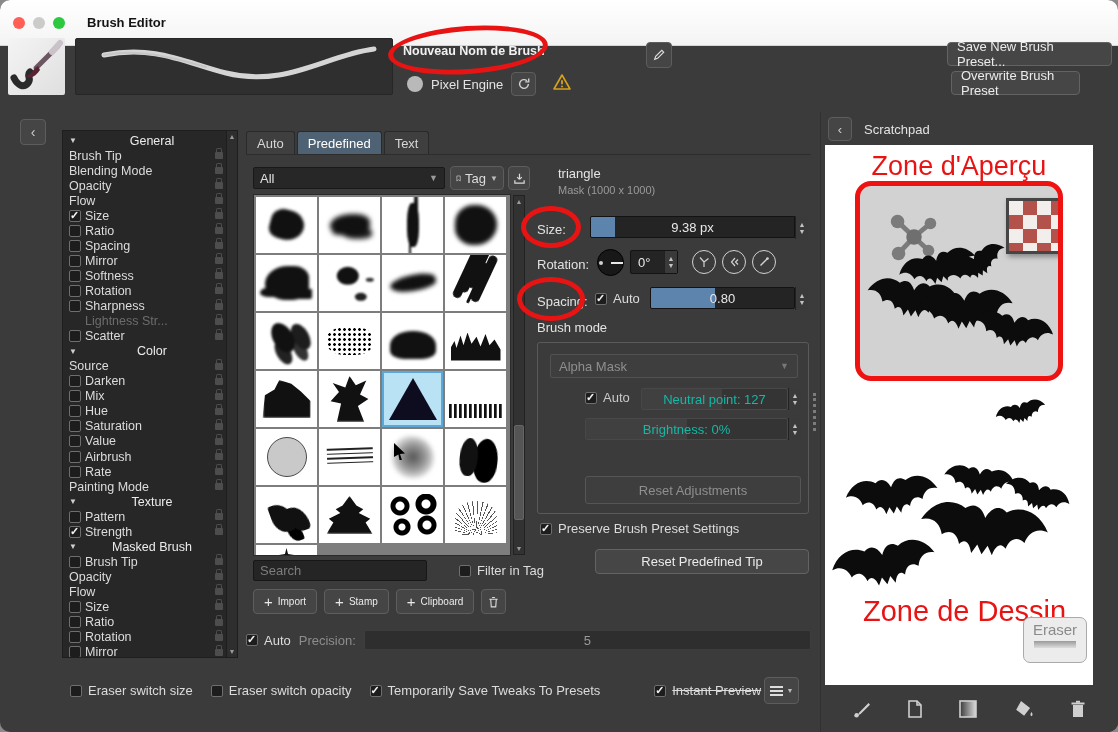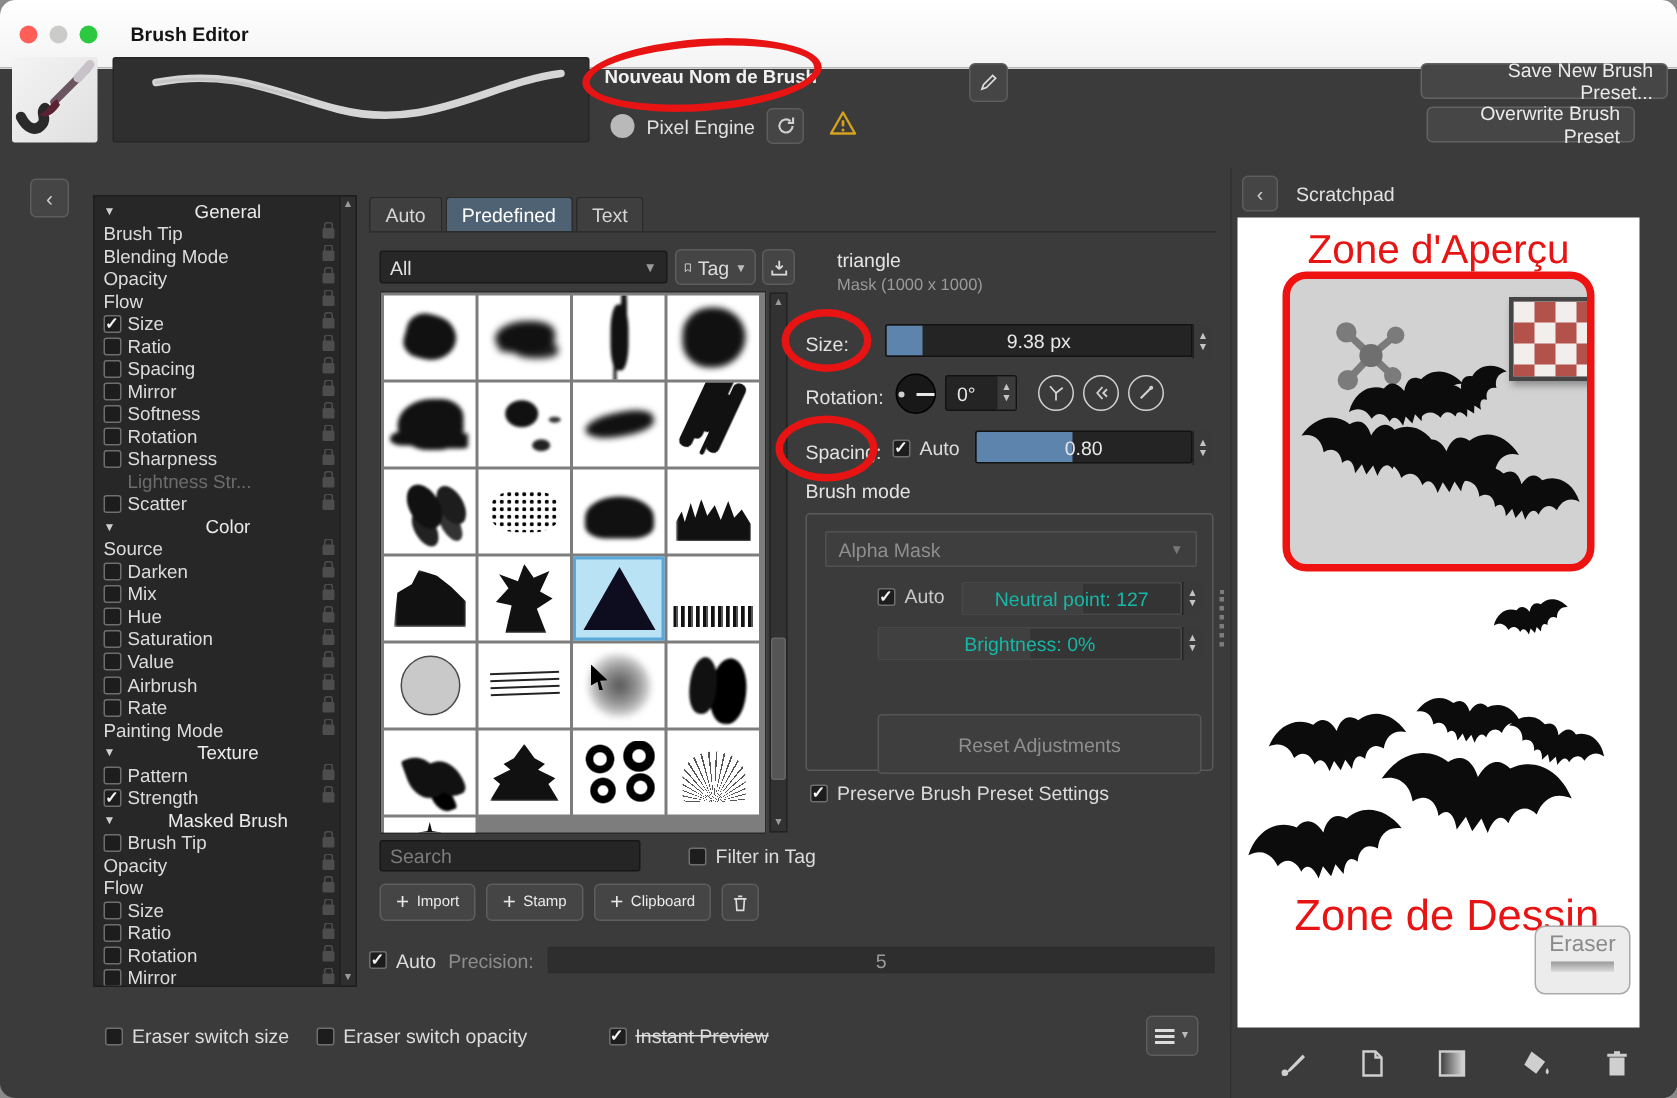--- a/index.html
+++ b/index.html
@@ -18,23 +18,23 @@
   .preset-icon{position:absolute;left:8px;top:38px;width:57px;height:57px;background:linear-gradient(135deg,#f4f4f4,#dfdfdf);border-radius:2px;}
   .stroke-preview{position:absolute;left:75px;top:38px;width:318px;height:57px;background:#2f2f2f;border:1px solid #262626;border-radius:2px;}
   .preset-name{position:absolute;left:403px;top:44px;width:150px;font-weight:bold;font-size:12.5px;color:#f2f2f2;}
   .engine-row{position:absolute;left:407px;top:72px;display:flex;align-items:center;gap:8px;}
   .engine-dot{width:16px;height:16px;border-radius:50%;background:#b9b9b9;}
   .engine-label{color:#e2e2e2;}
   .icon-btn{display:inline-flex;align-items:center;justify-content:center;background:#454545;border:1px solid #5d5d5d;border-radius:4px;}
   .reload-btn{width:25px;height:24px;}
   .warn{position:absolute;left:552px;top:72px;width:20px;height:20px;}
   .edit-btn{position:absolute;left:646px;top:42px;width:26px;height:26px;}
-  .hdr-btn{position:absolute;height:24px;background:#464646;border:1px solid #636363;border-radius:4px;color:#ebebeb;display:flex;align-items:center;justify-content:center;font-size:13px;padding:0 9px;text-align:right;}
+  .hdr-btn{position:absolute;height:24px;background:#464646;border:1px solid #636363;border-radius:4px;color:#ebebeb;display:flex;align-items:center;justify-content:center;font-size:13px;padding:0 9px;}
   .save-new{left:947px;top:42px;width:165px;}
-  .overwrite{left:951px;top:71px;width:139px;}
+  .overwrite{left:951px;top:71px;width:129px;}
 
   
   .collapse-left{position:absolute;left:20px;top:119px;width:26px;height:26px;color:#cfcfcf;font-size:14px;}
   .sidebar{position:absolute;left:62px;top:130px;width:176px;height:528px;background:#272727;border:1px solid #1e1e1e;overflow:hidden;padding:2px 12px 2px 2px;}
   .srow{height:15.05px;display:flex;align-items:center;gap:4px;padding:0 2px 0 4px;font-size:12.5px;color:#dcdcdc;white-space:nowrap;}
   .srow .tri{display:none;font-size:8px;color:#cfcfcf;}
   .srow[data-type="header"] .tri{display:inline;}
   .srow[data-type="header"]{color:#ececec;}
   .srow[data-type="header"] .lbl{flex:1;text-align:center;}
   .srow[data-type="disabled"] .cb{visibility:hidden;}
@@ -134,21 +134,21 @@
   .groupbox{position:absolute;left:537px;top:342px;width:272px;height:172px;border:1px solid #5a5a5a;border-radius:3px;padding-left:20px;}
   .bm-combo{position:absolute;left:12px;top:11px;width:248px;height:24px;background:#3e3e3e;border:1px solid #525252;border-radius:2px;display:flex;align-items:center;padding:0 8px;color:#8f8f8f;}
   .bm-combo .arrow{margin-left:auto;color:#777;font-size:9px;}
   .bm-auto{position:absolute;left:47px;top:47px;display:flex;gap:6px;align-items:center;color:#c9c9c9;}
   .bm-spin{position:absolute;display:flex;height:22px;}
   .bm-spin .slider{flex:1;background:#343434;border-color:#484848;color:#14b8a6;}
   .bm-spin .slider .fill{background:#404040;}
   .np{left:103px;top:45px;width:160px;}
   .br{left:47px;top:75px;width:216px;}
   .ct{left:47px;top:105px;width:216px;}
-  .reset-adj{position:absolute;left:47px;top:133px;width:216px;height:40px;background:#3e3e3e;border:1px solid #555;border-radius:3px;color:#8f8f8f;display:flex;align-items:center;justify-content:center;}
+  .reset-adj{position:absolute;left:47px;top:133px;width:216px;height:28px;background:#3e3e3e;border:1px solid #555;border-radius:3px;color:#8f8f8f;display:flex;align-items:center;justify-content:center;}
   .preserve-row{position:absolute;left:540px;top:521px;}
   .reset-tip{position:absolute;left:595px;top:549px;width:214px;height:25px;}
 
   .vsplit{position:absolute;left:813px;top:393px;height:38px;width:0;border-left:3px dotted #7c7c7c;}
 
   
   .footer{position:absolute;left:70px;top:683px;right:330px;display:flex;align-items:center;gap:18px;white-space:nowrap;}
   .strike{text-decoration:line-through;}
   .menu-btn{position:absolute;left:764px;top:677px;width:35px;height:27px;gap:4px;}
   .burger{width:13px;height:2px;background:#ddd;box-shadow:0 -4px 0 #ddd,0 4px 0 #ddd;display:inline-block;}
@@ -633,31 +633,36 @@
           <span>▼</span>
         </span>
     </div>
     <div class="reset-adj">Reset Adjustments</div>
   </div>
 
   <span class="chk-row preserve-row">
     <span class="cb" data-checked="true"></span>
     <span>Preserve Brush Preset Settings</span>
   </span>
+  <div class="hdr-btn reset-tip">Reset Predefined Tip</div>
 
   <div class="vsplit"></div>
 
   <div class="footer">
     <span class="chk-row">
       <span class="cb"></span>
       <span>Eraser switch size</span>
     </span>
     <span class="chk-row">
       <span class="cb"></span>
       <span>Eraser switch opacity</span>
+    </span>
+    <span class="chk-row">
+      <span class="cb" data-checked="true"></span>
+      <span>Temporarily Save Tweaks To Presets</span>
     </span>
     <span class="chk-row" style="margin-left:36px">
       <span class="cb" data-checked="true"></span>
       <span class="strike">Instant Preview</span>
     </span>
   </div>
   <span class="icon-btn menu-btn">
     <span class="burger"></span>
     <span class="arrow">▼</span>
   </span>

